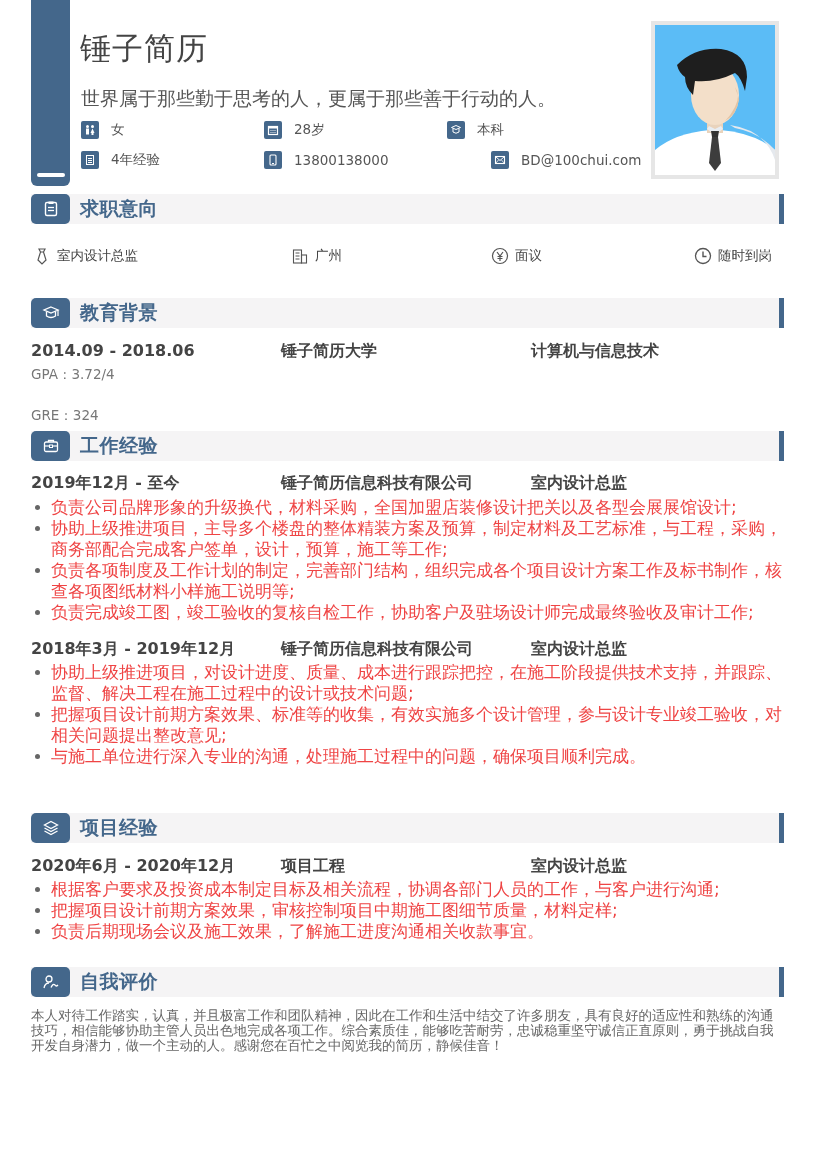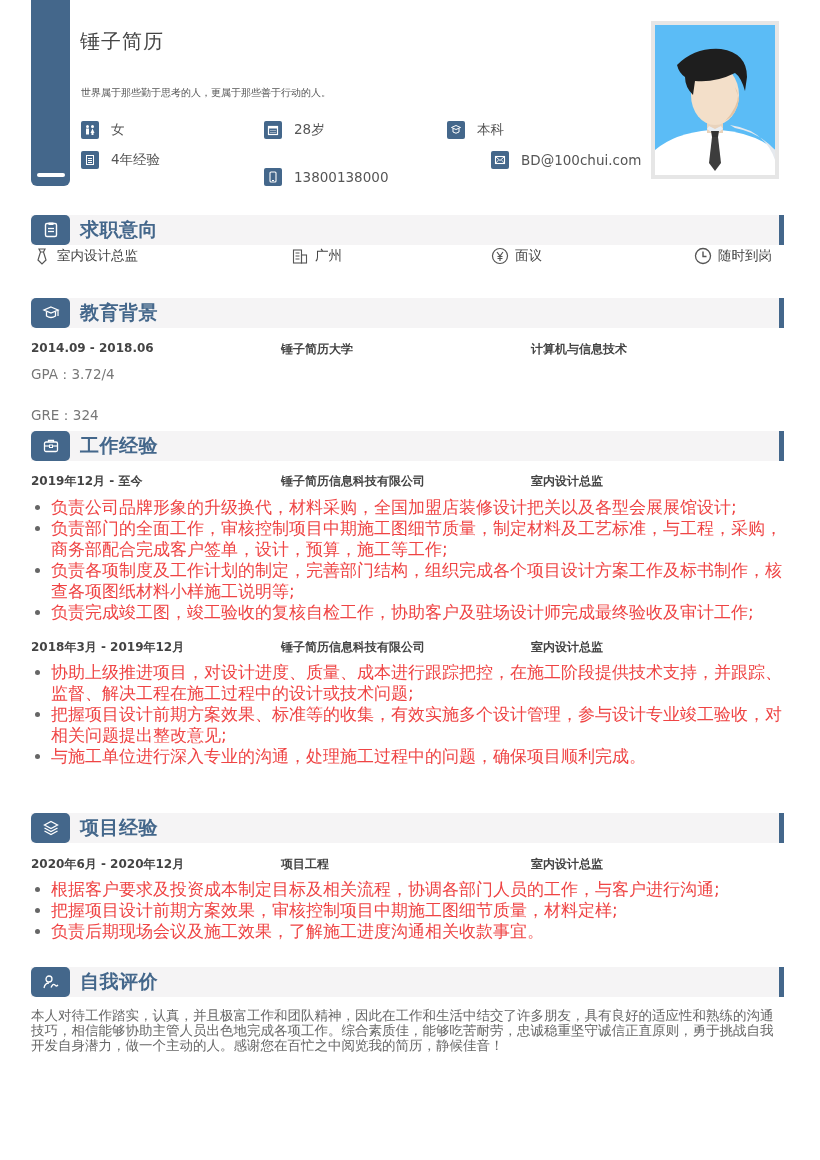--- a/index.html
+++ b/index.html
@@ -2,42 +2,42 @@
 <html><head>
 <meta charset="utf-8">
 <style>
   * { box-sizing: border-box; margin: 0; padding: 0; }
   html, body { width: 820px; height: 1160px; background: #ffffff; overflow: hidden; }
   body { font-family: "DejaVu Sans", "Liberation Sans", sans-serif; color: #555; position: relative; }
 
   .side-bar { position: absolute; left: 31px; top: 0; width: 39px; height: 186px; background: #44678b; border-radius: 0 0 6px 6px; }
   .side-bar .dash { position: absolute; left: 6px; bottom: 9px; width: 28px; height: 4px; background: #fff; border-radius: 2px; }
 
-  .name { position: absolute; left: 80px; top: 28px; font-size: 20px; color: #444; font-weight: normal; letter-spacing: 1px; }
-  .motto { position: absolute; left: 81px; top: 86px; font-size: 10px; color: #555; font-family: Liberation Serif, serif; }
+  .name { position: absolute; left: 80px; top: 28px; font-size: 31px; color: #444; font-weight: normal; letter-spacing: 1px; }
+  .motto { position: absolute; left: 81px; top: 86px; font-size: 19px; color: #555; font-family: Liberation Serif, serif; }
 
   .info-grid { position: absolute; left: 81px; top: 121px; width: 560px; }
   .info-item { position: absolute; display: flex; align-items: center; font-size: 13.5px; color: #555; }
   .info-icon { width: 18px; height: 18px; background: #44678b; border-radius: 2px; display: inline-flex; align-items: center; justify-content: center; margin-right: 12px; }
   .info-icon svg { width: 12px; height: 12px; }
 
   .photo { position: absolute; left: 651px; top: 21px; width: 128px; height: 158px; background: #e6e6e6; padding: 4px; }
   .photo-inner { width: 120px; height: 150px; background: #5bbcf6; overflow: hidden; position: relative; }
 
   .section-head { position: absolute; left: 31px; width: 753px; height: 30px; background: #f5f4f5; }
   .section-head .icon-box { position: absolute; left: 0; top: 0; width: 39px; height: 30px; background: #44678b; border-radius: 5px; display: flex; align-items: center; justify-content: center; }
   .section-head .icon-box svg { width: 20px; height: 20px; }
   .section-head .title { position: absolute; left: 49px; top: 2px; font-size: 19px; font-weight: bold; color: #44678b; letter-spacing: 0.5px; }
   .section-head .right-bar { position: absolute; right: 0; top: 0; width: 5px; height: 30px; background: #44678b; }
 
   .intent-row { position: absolute; left: 31px; top: 247px; width: 753px; height: 20px; }
   .intent-item { position: absolute; display: flex; align-items: center; font-size: 13.5px; color: #444; top: 0; }
   .intent-item svg { width: 18px; height: 18px; margin-right: 6px; }
 
-  .row-head { position: absolute; left: 31px; width: 753px; height: 20px; font-size: 12px; font-weight: bold; color: #444; }
+  .row-head { position: absolute; left: 31px; width: 753px; height: 20px; font-size: 16px; font-weight: bold; color: #444; }
   .row-head span { position: absolute; top: 0; white-space: nowrap; }
   .row-head .c1 { left: 0; }
   .row-head .c2 { left: 250px; }
   .row-head .c3 { left: 500px; }
 
   .line { position: absolute; left: 31px; font-size: 13.5px; color: #777; }
 
   .bullets { position: absolute; left: 31px; width: 753px; list-style: none; }
   .bullets li { position: relative; padding-left: 20px; font-size: 17px; line-height: 21px; color: #ef4444; }
   .bullets li::before { content: ""; position: absolute; left: 4px; top: 8px; width: 5px; height: 5px; border-radius: 50%; background: #666; }
@@ -94,21 +94,21 @@
     <span class="info-icon">
         <svg viewBox="0 0 12 12">
           <rect x="2.5" y="1.5" width="7" height="9" fill="none" stroke="#fff" stroke-width="1"></rect>
           <line x1="4" y1="4.5" x2="8" y2="4.5" stroke="#fff" stroke-width="1"></line>
           <line x1="4" y1="6.5" x2="8" y2="6.5" stroke="#fff" stroke-width="1"></line>
           <line x1="4" y1="8.5" x2="8" y2="8.5" stroke="#fff" stroke-width="1"></line>
         </svg>
       </span>
     <span>4年经验</span>
   </div>
-  <div class="info-item" style="left:183px;top:47px;">
+  <div class="info-item" style="left:183px;top:30px;">
     <span class="info-icon">
         <svg viewBox="0 0 12 12">
           <rect x="3" y="1" width="6" height="10" rx="1" fill="none" stroke="#fff" stroke-width="1.1"></rect>
           <line x1="5" y1="9.5" x2="7" y2="9.5" stroke="#fff" stroke-width="1"></line>
         </svg>
       </span>
     <span>13800138000</span>
   </div>
   <div class="info-item" style="left:362px;top:30px;padding-left:48px;">
     <span class="info-icon">
@@ -132,21 +132,21 @@
       <ellipse cx="60" cy="70" rx="24" ry="30" fill="#f3dfc9"></ellipse>
       <path d="M80 62 Q86 70 80 82 Q76 90 70 96 Q82 90 84 74 Z" fill="#e3c3a3"></path>
       <path d="M22 40 Q40 22 66 24 Q92 28 92 52 L90 66 Q86 52 80 48 Q60 58 40 56 L38 70 Q30 62 30 52 Q24 48 22 40 Z" fill="#1e1e1e"></path>
       <path d="M52 104 L60 110 L68 104 L66 101 L60 104 L54 101 Z" fill="#e8edf2"></path>
       <path d="M56 106 L64 106 L63 112 L57 112 Z" fill="#333"></path>
       <path d="M57 112 L63 112 L66 138 L60 146 L54 138 Z" fill="#3d3d3d"></path>
     </svg>
   </div>
 </div>
 
-<div class="section-head" style="top:215px;text-align:right;">
+<div class="section-head" style="top:194px;text-align:right;">
   <div class="icon-box">
       <svg viewBox="0 0 20 20">
         <rect x="4.5" y="3.5" width="11" height="13" rx="1.5" fill="none" stroke="#fff" stroke-width="1.4"></rect>
         <rect x="7.5" y="2.5" width="5" height="2.5" fill="#fff"></rect>
         <line x1="7" y1="8.5" x2="13" y2="8.5" stroke="#fff" stroke-width="1.3"></line>
         <line x1="7" y1="11.5" x2="13" y2="11.5" stroke="#fff" stroke-width="1.3"></line>
       </svg>
     </div>
   <div class="title">求职意向</div>
   <div class="right-bar"></div>
@@ -215,21 +215,21 @@
   <div class="title">工作经验</div>
   <div class="right-bar"></div>
 </div>
 <div class="row-head" style="top:473px;">
   <span class="c1">2019年12月 - 至今</span>
   <span class="c2">锤子简历信息科技有限公司</span>
   <span class="c3">室内设计总监</span>
 </div>
 <ul class="bullets" style="top:497px;">
   <li>负责公司品牌形象的升级换代，材料采购，全国加盟店装修设计把关以及各型会展展馆设计;</li>
-  <li>负责部门的全面工作，审核控制项目中期施工图细节质量，制定材料及工艺标准，与工程，采购，商务部配合完成客户签单，设计，预算，施工等工作;</li>
+  <li>协助上级推进项目，主导多个楼盘的整体精装方案及预算，制定材料及工艺标准，与工程，采购，商务部配合完成客户签单，设计，预算，施工等工作;</li>
   <li>负责各项制度及工作计划的制定，完善部门结构，组织完成各个项目设计方案工作及标书制作，核查各项图纸材料小样施工说明等;</li>
   <li>负责完成竣工图，竣工验收的复核自检工作，协助客户及驻场设计师完成最终验收及审计工作;</li>
 </ul>
 
 <div class="row-head" style="top:639px;">
   <span class="c1">2018年3月 - 2019年12月</span>
   <span class="c2">锤子简历信息科技有限公司</span>
   <span class="c3">室内设计总监</span>
 </div>
 <ul class="bullets" style="top:662px;">

